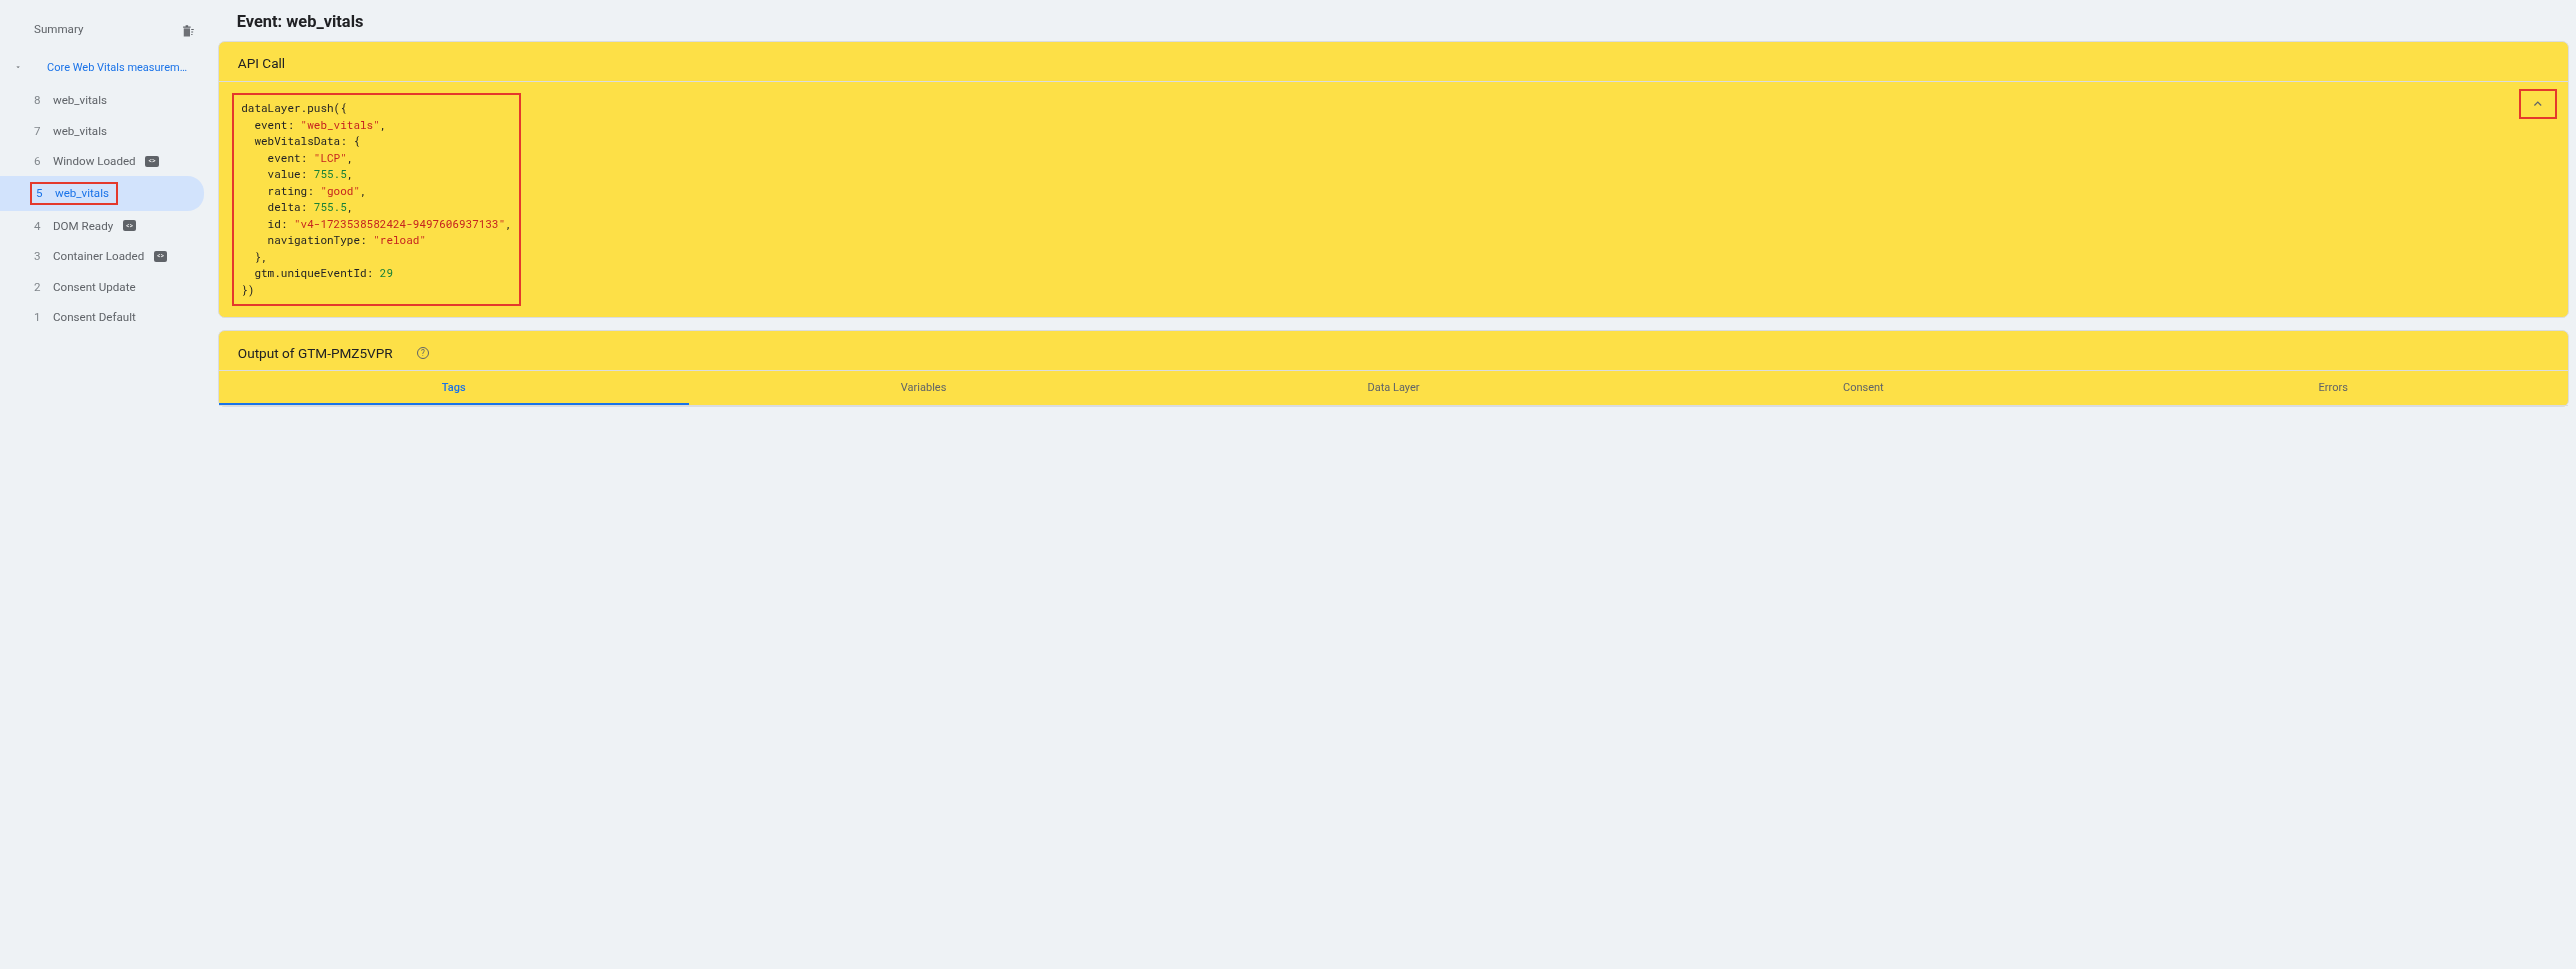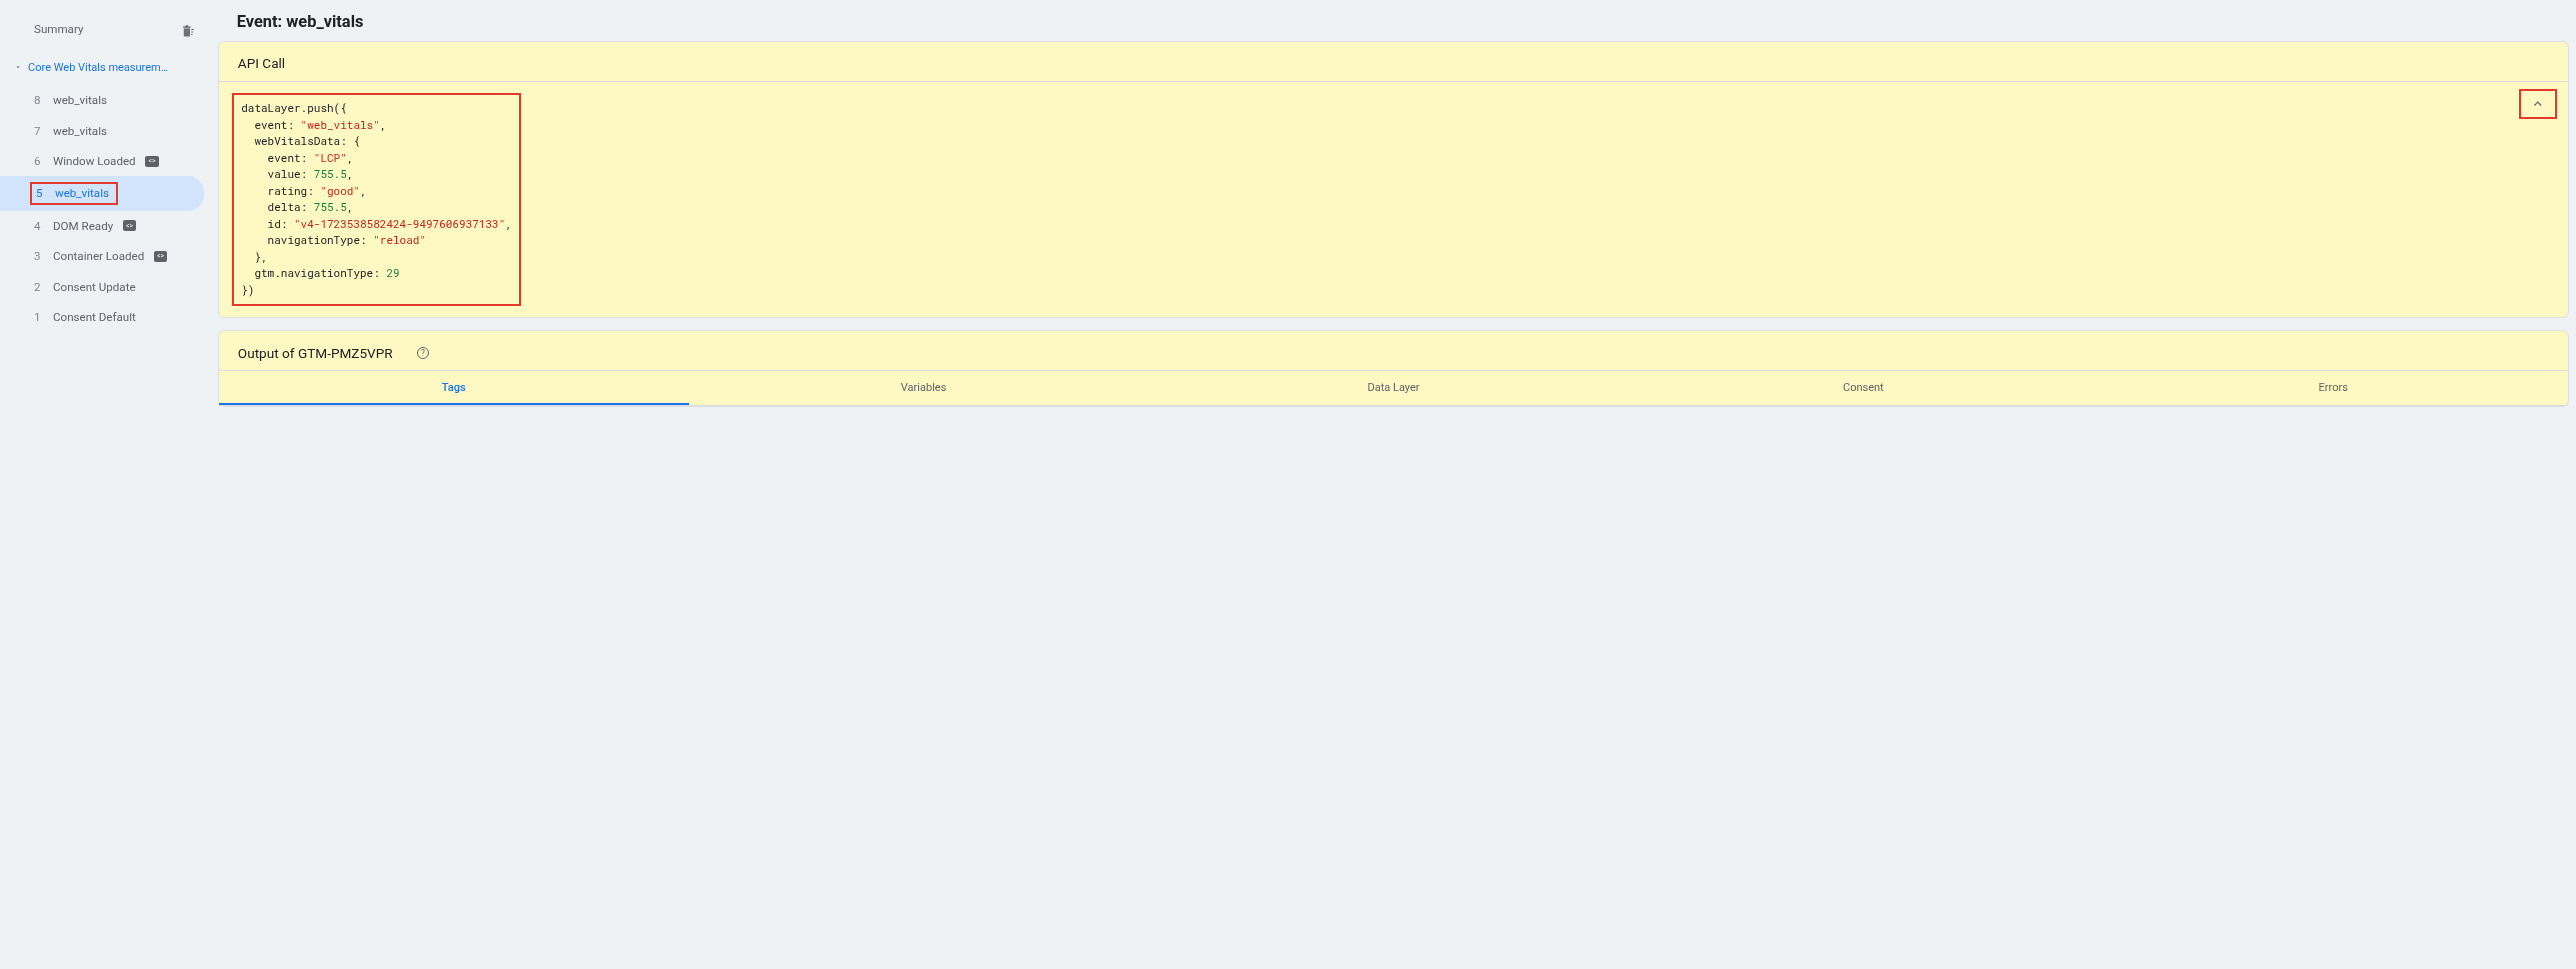--- a/index.html
+++ b/index.html
@@ -31,21 +31,21 @@
   .clear-btn {
     width: 19px; height: 19px;
     display: flex; align-items: center; justify-content: center;
     cursor: pointer;
     color: #5f6368;
   }
   .group-header {
     display: flex;
     align-items: center;
     padding: 6.8px 13.6px 6.8px 13.6px;
-    gap: 5px;
+    gap: 24px;
     color: #1a73e8;
     font-size: 11px;
     cursor: pointer;
   }
   .group-header .caret {
     width: 9.5px;
     color: #5f6368;
   }
   .group-title {
     white-space: nowrap;
@@ -96,21 +96,21 @@
   .main {
     flex: 1;
     padding: 0 6.8px 0 6.8px;
   }
   .event-title {
     font-size: 16.4px;
     color: #202124;
     padding: 12.3px 6.8px 9.5px 19px;
   }
   .card {
-    background: #fef9c3;
+    background: #fde047;
     border: 0.7px solid #dadce0;
     border-radius: 6.8px;
     margin-bottom: 12.3px;
     overflow: visible;
   }
   .card-header {
     padding: 13.6px 19px 9.5px 19px;
     font-size: 13.6px;
     color: #202124;
     border-bottom: 0.7px solid #dadce0;
@@ -264,21 +264,21 @@
 <pre class="code"><span>dataLayer.push</span>({
   <span>event</span>: <span class="tok-str">"web_vitals"</span>,
   <span>webVitalsData</span>: {
     <span>event</span>: <span class="tok-str">"LCP"</span>,
     <span>value</span>: <span class="tok-num">755.5</span>,
     <span>rating</span>: <span class="tok-str">"good"</span>,
     <span>delta</span>: <span class="tok-num">755.5</span>,
     <span>id</span>: <span class="tok-str">"v4-1723538582424-9497606937133"</span>,
     <span>navigationType</span>: <span class="tok-str">"reload"</span>
   },
-  <span>gtm.navigationType</span>: <span class="tok-num">29</span>
+  <span>gtm.uniqueEventId</span>: <span class="tok-num">29</span>
 })</pre>
         </div>
         <div class="collapse-btn">
           <svg width="13.6" height="13.6" viewBox="0 0 24 24" fill="none" stroke="#5f6368" stroke-width="2.2">
               <path d="M6 15l6-6 6 6"></path>
             </svg>
         </div>
       </div>
     </section>
 

